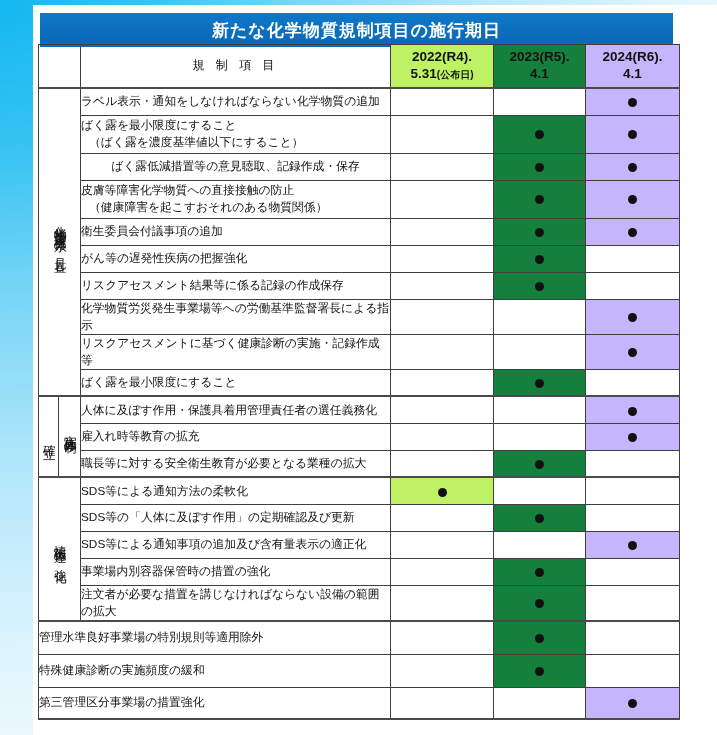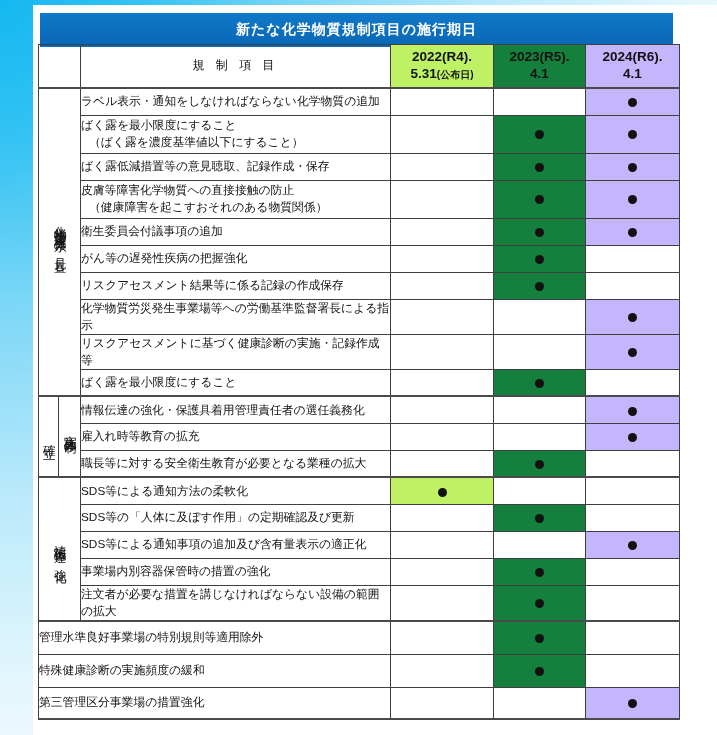--- a/index.html
+++ b/index.html
@@ -8,21 +8,21 @@
     font-family:"Liberation Sans","DejaVu Sans",sans-serif;
     background:
       radial-gradient(circle at 0% 0%, #13b8f0 0%, #35c3f3 14%, #7dd7f7 30%, #b9e9fb 48%, #e2f6fd 66%, #ffffff 86%);
     background-color:#ffffff;
     position:relative;
   }
   .sheet{position:absolute;left:33px;top:5px;width:684px;height:730px;background:#ffffff;}
   .banner{
     position:absolute;left:40px;top:13px;width:633px;height:34px;
     background:linear-gradient(to bottom,#1079c8 0%,#0c6fbe 50%,#0a68b6 100%);
-    color:#ffffff;font-size:14px;font-weight:bold;letter-spacing:1px;
+    color:#ffffff;font-size:17px;font-weight:bold;letter-spacing:1px;
     display:flex;align-items:center;justify-content:center;
   }
   .tblwrap{position:absolute;left:38px;top:44px;width:641px;}
   table.grid{border-collapse:collapse;table-layout:fixed;width:641px;
     font-size:11.5px;color:#111;}
   table.grid td{border:1px solid #3f3f3f;padding:0;vertical-align:middle;}
   col.c-cat1{width:20px;} col.c-cat2{width:22px;} col.c-item{width:310px;}
   col.c-y22{width:103px;} col.c-y23{width:92px;} col.c-y24{width:94px;}
   .hdr{height:42px;text-align:center;font-weight:bold;font-size:13.5px;line-height:1.25;}
   .hdr.item{font-size:12px;font-weight:normal;letter-spacing:4px;}
@@ -80,21 +80,21 @@
           <td class="mark thickTop"></td>
           <td class="mark dash-l thickTop"></td>
           <td class="mark dash-l thickTop y24"><span class="dot"></span></td>
         </tr>
         <tr style="height: 38px; padding-left: 12px;">
           <td class="item">ばく露を最小限度にすること<span class="l2">（ばく露を濃度基準値以下にすること）</span></td>
           <td class="mark"></td>
           <td class="mark dash-l y23"><span class="dot"></span></td>
           <td class="mark dash-l y24"><span class="dot"></span></td>
         </tr>
-        <tr style="height: 27px;">
+        <tr style="height: 27px; text-align: center;">
           <td class="item">ばく露低減措置等の意見聴取、記録作成・保存</td>
           <td class="mark"></td>
           <td class="mark dash-l y23"><span class="dot"></span></td>
           <td class="mark dash-l y24"><span class="dot"></span></td>
         </tr>
         <tr style="height: 38px;">
           <td class="item">皮膚等障害化学物質への直接接触の防止<span class="l2">（健康障害を起こすおそれのある物質関係）</span></td>
           <td class="mark"></td>
           <td class="mark dash-l y23"><span class="dot"></span></td>
           <td class="mark dash-l y24"><span class="dot"></span></td>
@@ -139,21 +139,21 @@
           <td class="catTd thickTop thickBot" rowspan="3">
             <div class="catbox">
               <span class="catcell">確立</span>
             </div>
           </td>
           <td class="catTd thickTop thickBot" rowspan="3">
             <div class="catbox">
               <span class="catcell">実施体制の</span>
             </div>
           </td>
-          <td class="item thickTop">情報伝達の強化・保護具着用管理責任者の選任義務化</td>
+          <td class="item thickTop">人体に及ぼす作用・保護具着用管理責任者の選任義務化</td>
           <td class="mark thickTop"></td>
           <td class="mark dash-l thickTop"></td>
           <td class="mark dash-l thickTop y24"><span class="dot"></span></td>
         </tr>
         <tr style="height: 27px;">
           <td class="item">雇入れ時等教育の拡充</td>
           <td class="mark"></td>
           <td class="mark dash-l"></td>
           <td class="mark dash-l y24"><span class="dot"></span></td>
         </tr>

